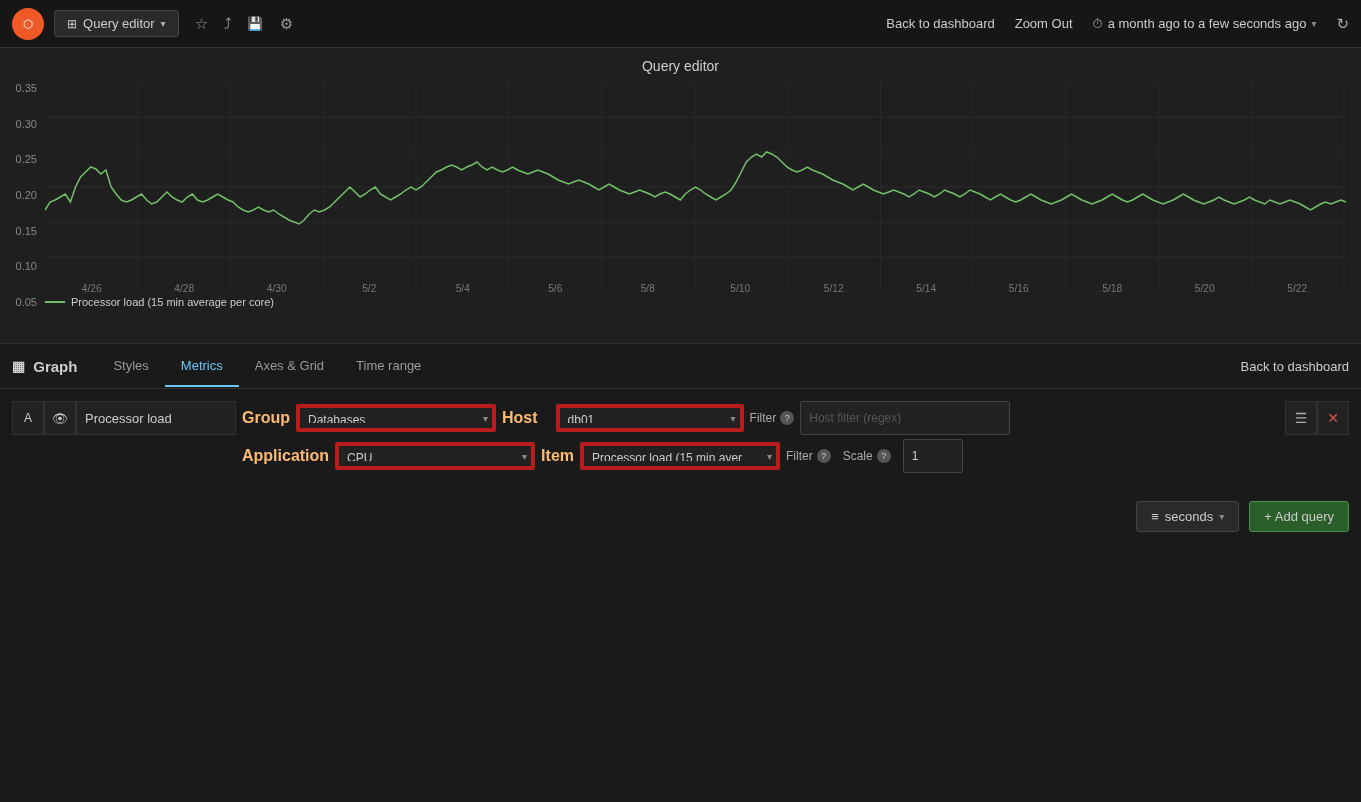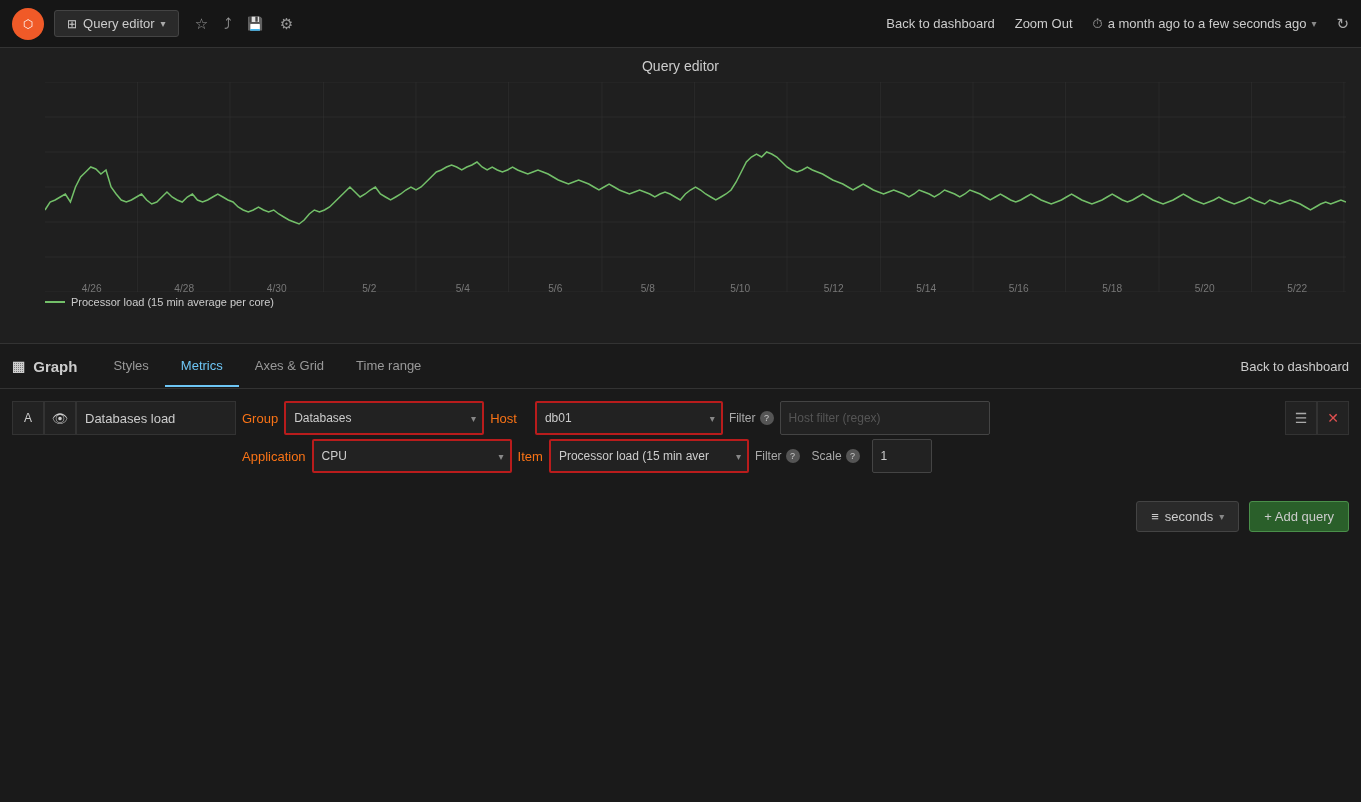--- a/index.html
+++ b/index.html
@@ -211,40 +211,41 @@
       cursor: pointer;
     }
     .cell-name {
       width: 160px;
       border: 1px solid #333;
       background: #222;
       height: 34px;
       color: #ccc;
     }
     .cell-label {
-      color: #f97316;
-      font-size: 13px;
+      color: #fdba74;
+      font-size: 16px;
       white-space: nowrap;
       padding: 0 6px;
+      font-weight: bold;
     }
     .cell-select {
       position: relative;
       height: 34px;
       display: flex;
       align-items: center;
     }
     .cell-select select {
       background: #222;
-      border: 2px solid #b91c1c;
+      border: 4px solid #b91c1c;
       color: #ccc;
       padding: 5px 28px 5px 8px;
       font-size: 12px;
       appearance: none;
       cursor: pointer;
-      height: 34px;
+      height: 28px;
       border-radius: 2px;
     }
     .cell-select-databases { width: 200px; }
     .cell-select-databases select { width: 200px; }
     .cell-select-db01 { width: 200px; }
     .cell-select-db01 select { width: 200px; margin-left: 12px; }
     .cell-select-cpu { width: 200px; }
     .cell-select-cpu select { width: 200px; }
     .cell-select-item { width: 200px; }
     .cell-select-item select { width: 200px; }
@@ -408,20 +409,29 @@
       <span>a month ago to a few seconds ago</span>
       <span style="color:#888;font-size:10px">▾</span>
     </div>
     <span class="refresh-icon">↻</span>
   </div>
 </div>
 
 <div class="chart-container">
   <div class="chart-title">Query editor</div>
   <div class="chart-wrapper">
+    <div class="y-axis-labels">
+      <span>0.35</span>
+      <span>0.30</span>
+      <span>0.25</span>
+      <span>0.20</span>
+      <span>0.15</span>
+      <span>0.10</span>
+      <span>0.05</span>
+    </div>
     <svg class="chart-svg" viewBox="0 0 1280 210" preserveAspectRatio="none">
 
       <g class="chart-grid">
         <line x1="0" y1="0" x2="1280" y2="0"></line>
         <line x1="0" y1="35" x2="1280" y2="35"></line>
         <line x1="0" y1="70" x2="1280" y2="70"></line>
         <line x1="0" y1="105" x2="1280" y2="105"></line>
         <line x1="0" y1="140" x2="1280" y2="140"></line>
         <line x1="0" y1="175" x2="1280" y2="175"></line>
         <line x1="0" y1="210" x2="1280" y2="210"></line>
@@ -506,21 +516,21 @@
 <div class="metrics-section">
 
   <div class="metrics-row">
     <div class="metrics-cell cell-a">
       <span>A</span>
     </div>
     <div class="metrics-cell cell-eye">
       <span>👁</span>
     </div>
     <div class="metrics-cell cell-name">
-      <span>Databases load</span>
+      <span>Processor load</span>
     </div>
     <span class="cell-label">Group</span>
     <div class="cell-select cell-select-databases">
       <select>
         <option>Databases</option>
       </select>
       <span class="select-chevron">▾</span>
     </div>
     <span class="cell-label">Host</span>
     <div class="cell-select cell-select-db01">

